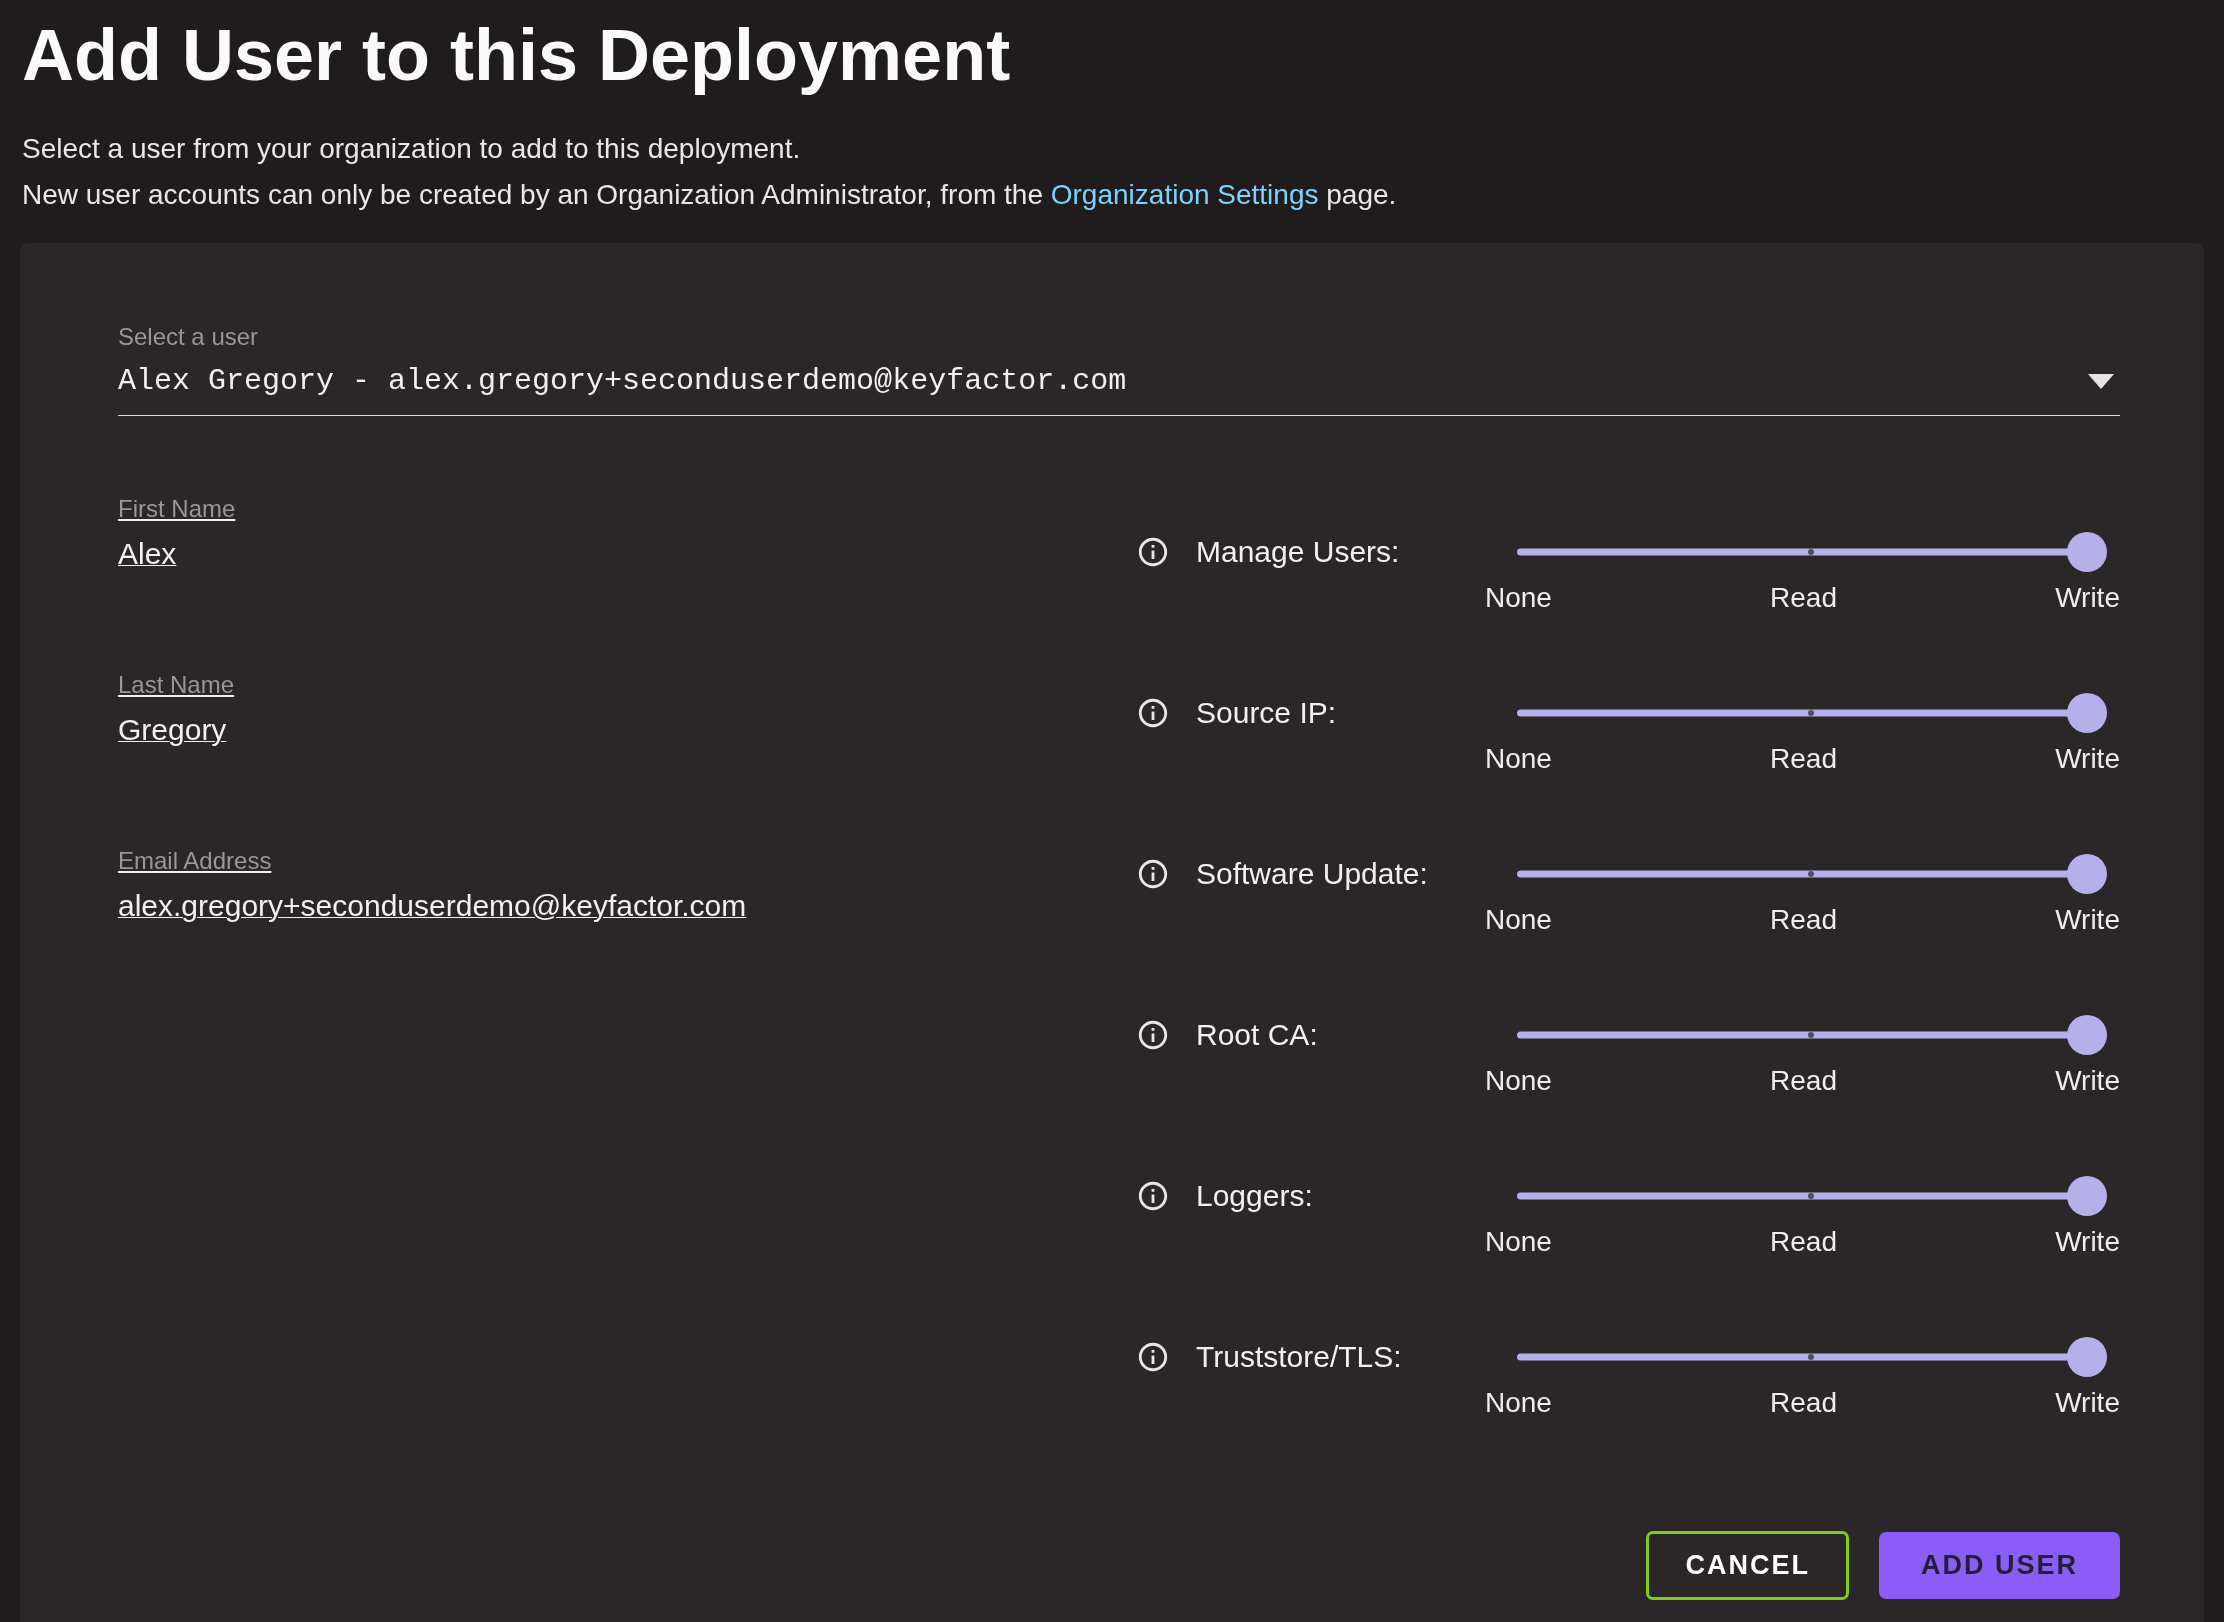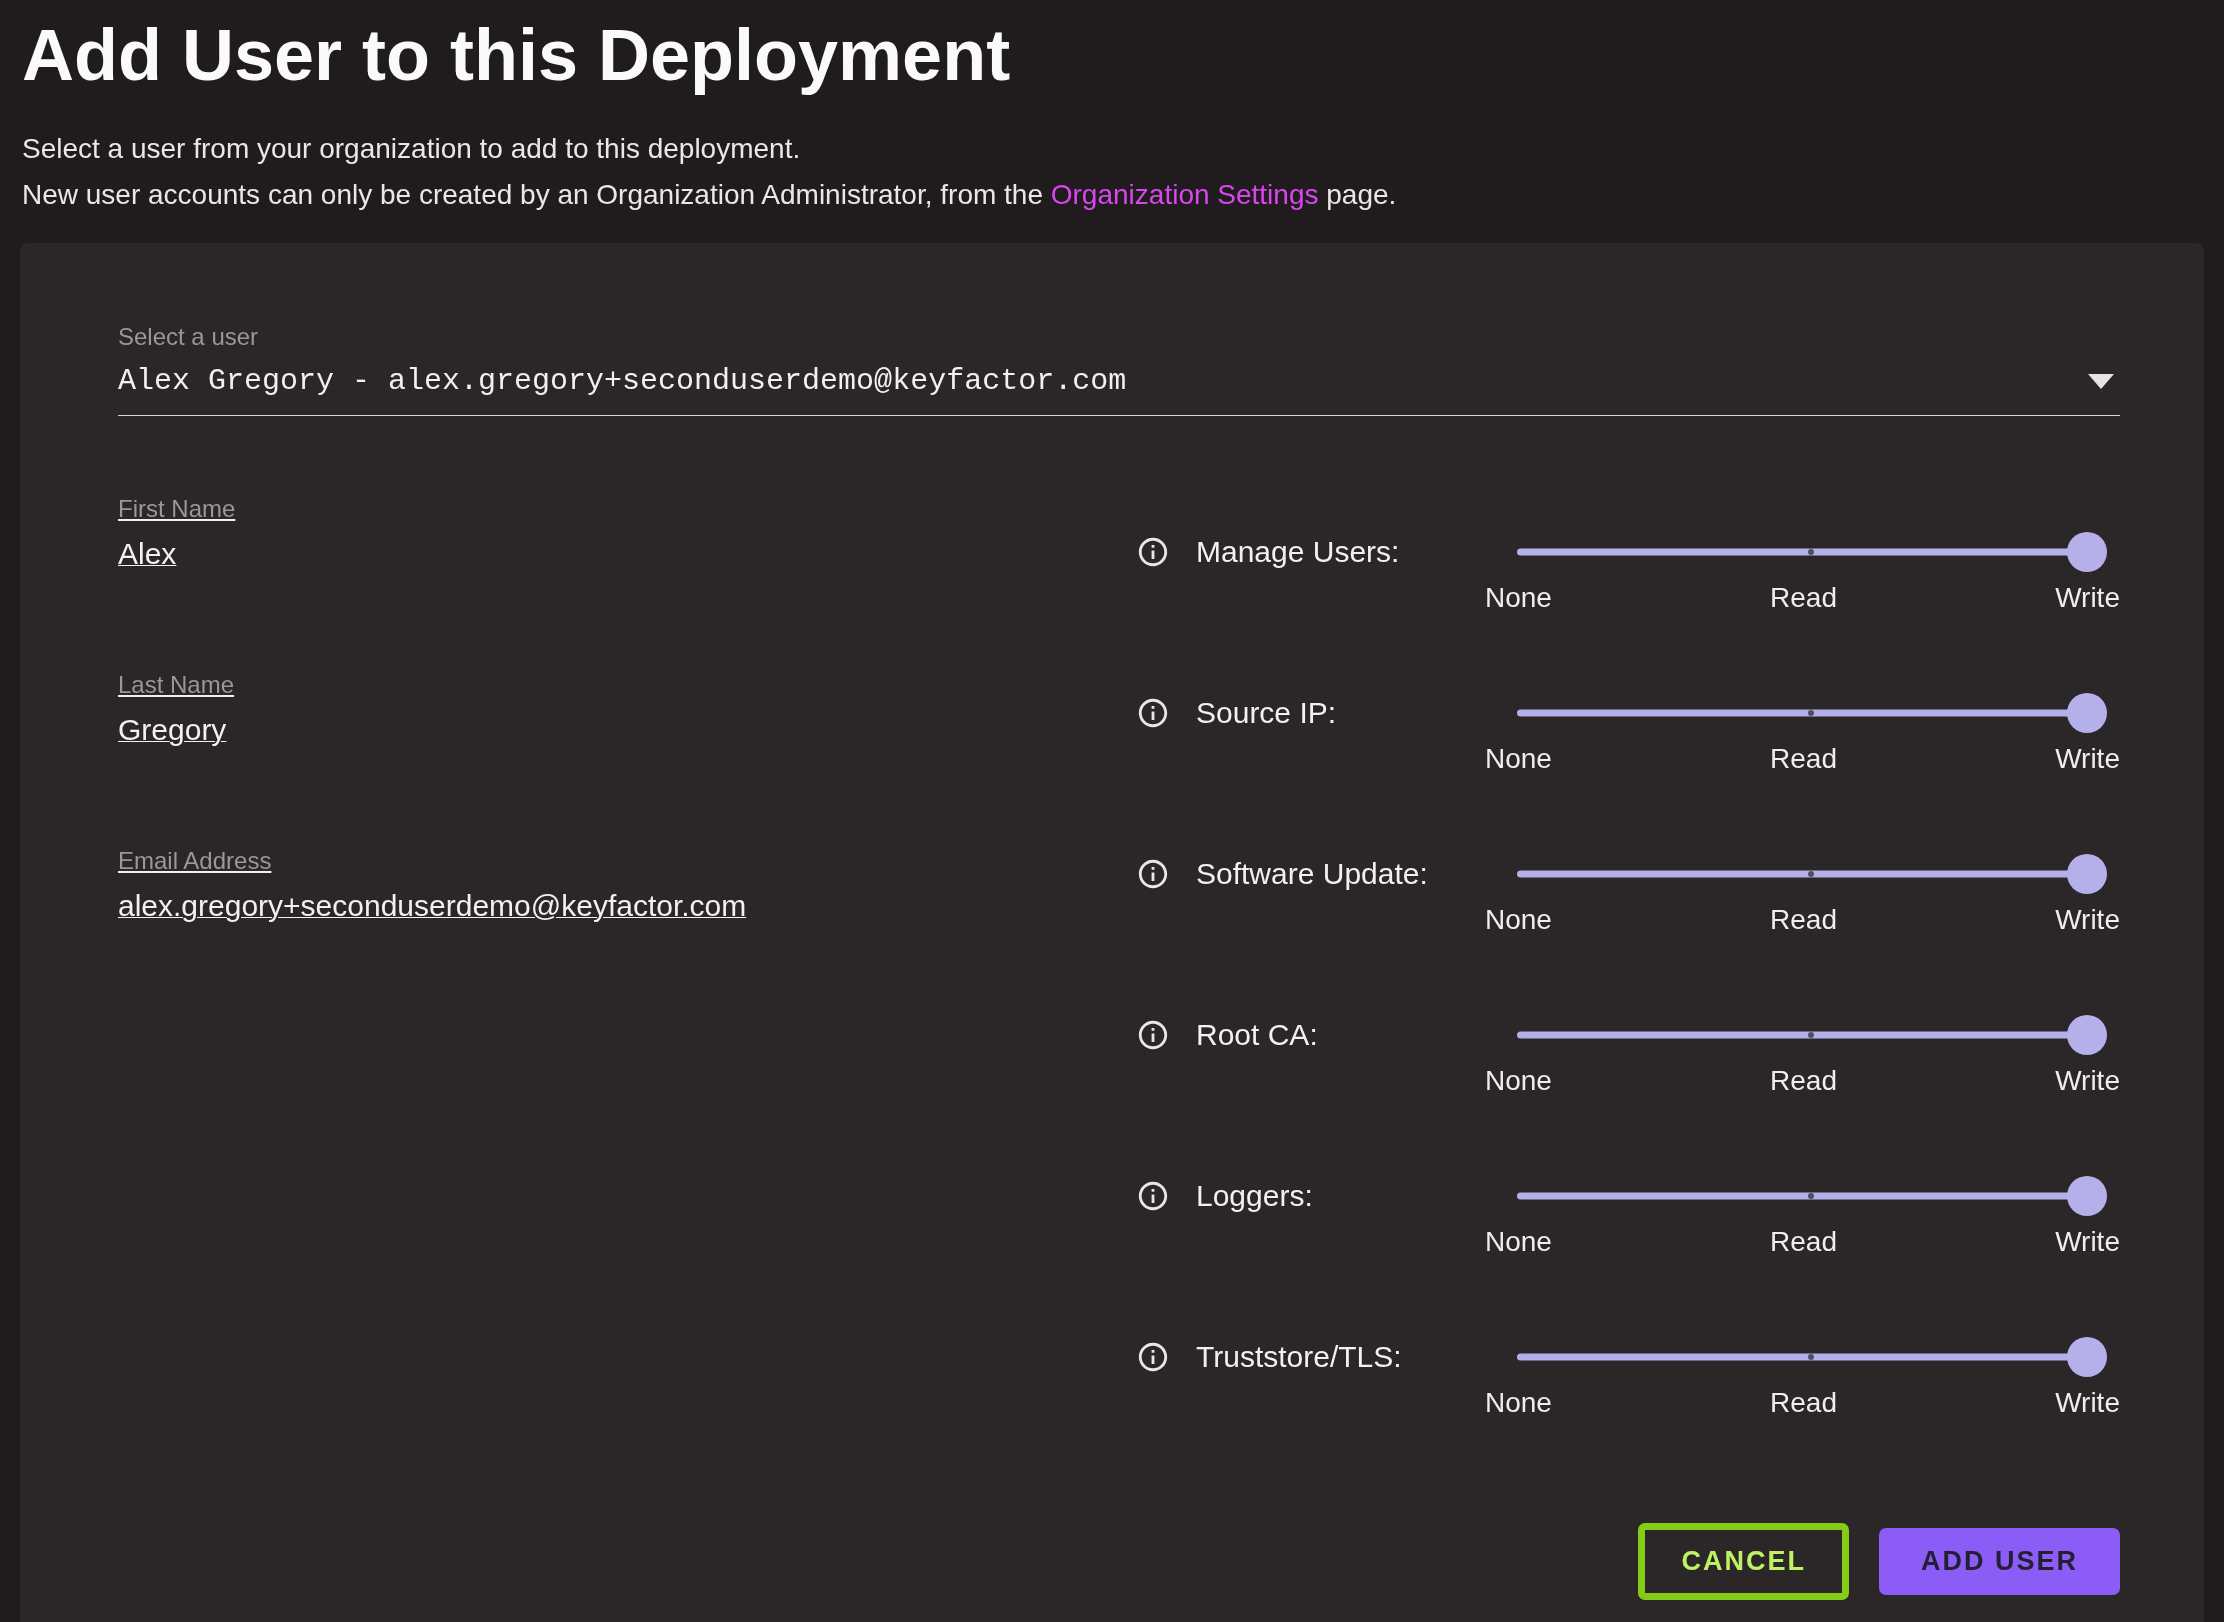--- a/index.html
+++ b/index.html
@@ -19,21 +19,21 @@
     font-weight: 700;
     margin: 8px 0 30px 0;
     color: #fafafa;
   }
   .subtitle {
     font-size: 28px;
     line-height: 46px;
     color: #e9e7e8;
   }
   .link {
-    color: #d946ef;
+    color: #7dd3fc;
     cursor: pointer;
   }
 
   .card {
     position: absolute;
     left: 20px; right: 20px; top: 243px; bottom: 0;
     background: #2b2628;
     border-radius: 8px 8px 0 0;
   }
   .card-inner { padding: 80px 84px 0 98px; height: 100%; position: relative; }
@@ -110,22 +110,22 @@
   }
   .btn {
     font-family: "Liberation Sans", sans-serif;
     font-size: 27px; font-weight: 700;
     letter-spacing: 2px;
     border-radius: 7px;
     cursor: pointer;
   }
   .btn-cancel {
     background: transparent;
-    color: #bef264;
-    border: 7px solid #84cc16;
+    color: #ffffff;
+    border: 3px solid #84cc16;
     padding: 16px 36px;
   }
   .btn-add {
     background: #8b5cf6;
     color: #251f33;
     border: none;
     padding: 18px 42px;
   }
 </style>
 </head>

